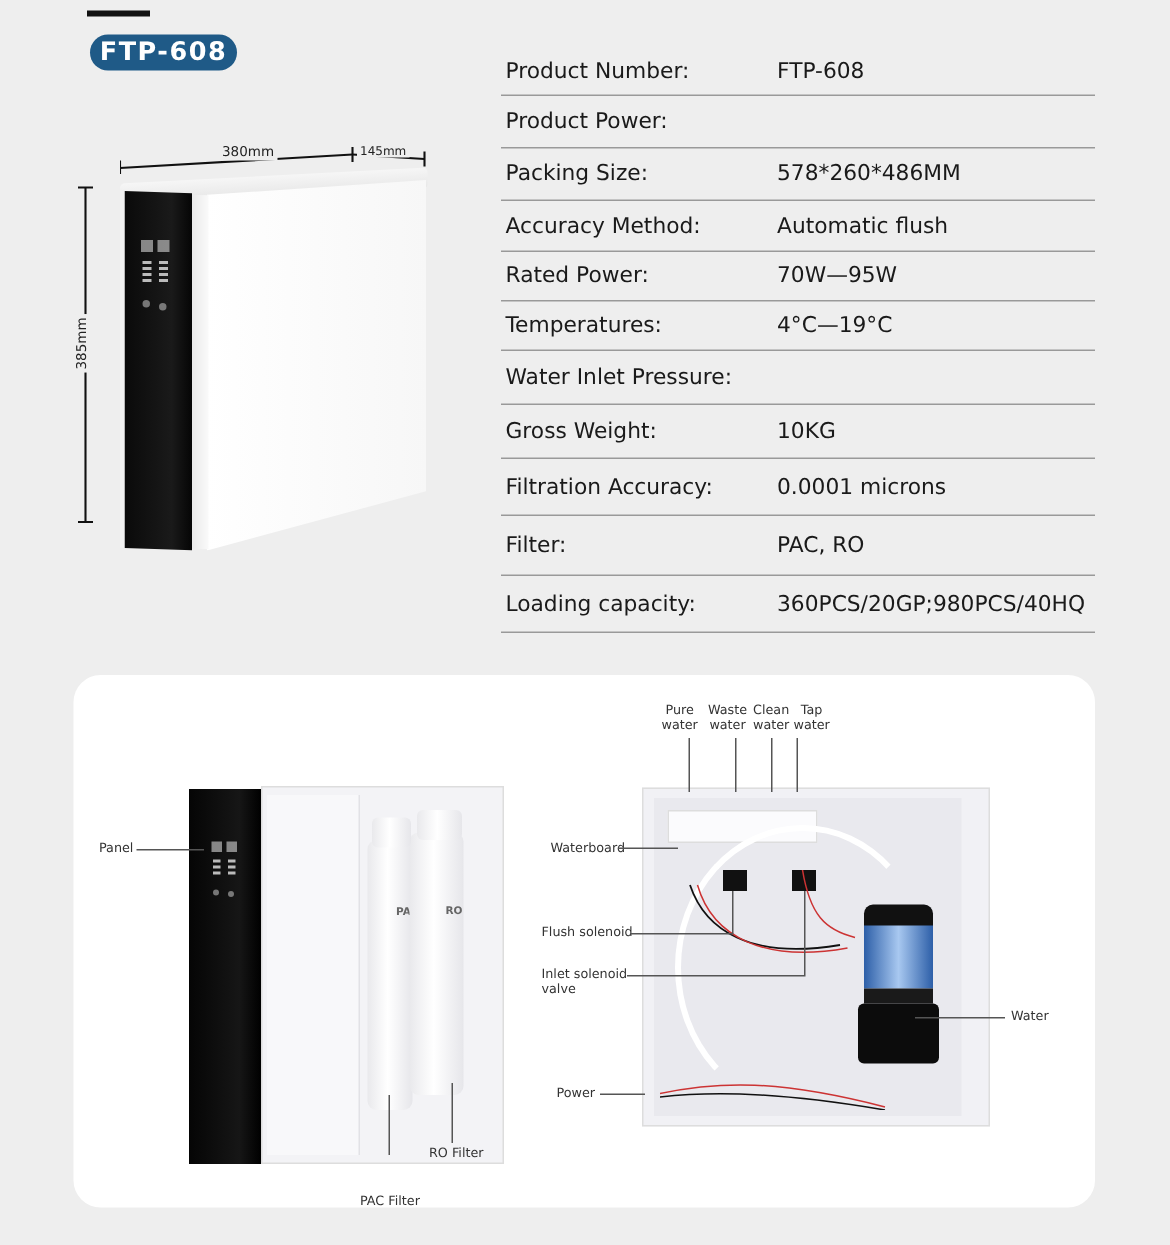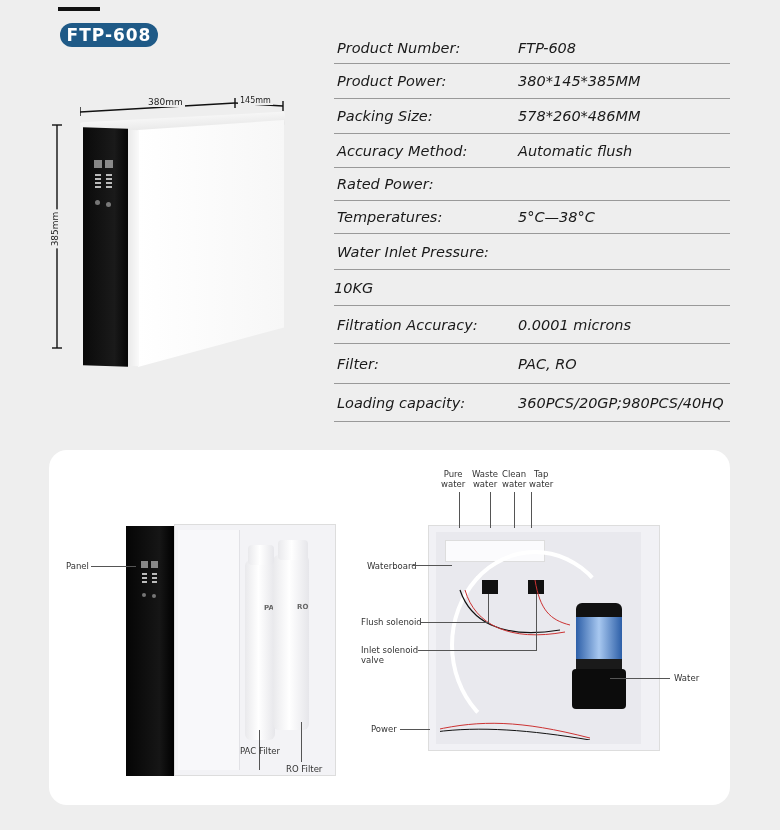--- a/index.html
+++ b/index.html
@@ -18,21 +18,21 @@
              transform: skewY(-3deg); border-radius: 3px; }
   .cab-front { left: 80px; top: 128px; width: 48px; height: 238px; background: linear-gradient(90deg,#0a0a0a,#1a1a1a 70%,#050505);
                border-left: 3px solid #f2f2f2; transform: skewY(2deg); }
   .cab-edge { left: 127px; top: 130px; width: 12px; height: 236px; background: linear-gradient(90deg,#e8e8e8,#fafafa); transform: skewY(2deg); }
   .cab-side { left: 138px; top: 120px; width: 146px; height: 247px; background: linear-gradient(90deg,#ffffff,#f7f7f7);
               clip-path: polygon(0 4%, 100% 0, 100% 84%, 0 100%); box-shadow: 0 0 2px #ccc; }
   .panel-leds { position: absolute; left: 92px; top: 160px; width: 24px; height: 55px; }
   .led { position: absolute; background: #bbb; }
 
   
-  .spec { position: absolute; left: 334px; top: 32px; width: 396px; font-style: italic; }
+  .spec { position: absolute; left: 334px; top: 32px; width: 396px; }
   .spec-row { position: relative; display: flex; align-items: center; border-bottom: 1.5px solid #999; font-size: 14.5px; color: #1a1a1a; }
   .spec-key { width: 184px; padding-left: 3px; }
   .spec-val { flex: 1; }
 
   
   .card { position: absolute; left: 49px; top: 450px; width: 681px; height: 355px; background: #fff; border-radius: 18px; }
   .ann { position: absolute; font-size: 8.5px; color: #333; line-height: 10px; }
   .leader { position: absolute; background: #555; }
 
   
@@ -97,41 +97,42 @@
   </div>
 </div>
 
 <div class="spec">
   <div class="spec-row" style="height:32px">
     <span class="spec-key">Product Number:</span>
     <span class="spec-val">FTP-608</span>
   </div>
   <div class="spec-row" style="height:35px">
     <span class="spec-key">Product Power:</span>
-    <span class="spec-val">380*145*385MM</span>
   </div>
   <div class="spec-row" style="height:35px">
     <span class="spec-key">Packing Size:</span>
     <span class="spec-val">578*260*486MM</span>
   </div>
   <div class="spec-row" style="height:34px">
     <span class="spec-key">Accuracy Method:</span>
     <span class="spec-val">Automatic flush</span>
   </div>
   <div class="spec-row" style="height:33px">
     <span class="spec-key">Rated Power:</span>
+    <span class="spec-val">70W—95W</span>
   </div>
   <div class="spec-row" style="height:33px">
     <span class="spec-key">Temperatures:</span>
-    <span class="spec-val">5°C—38°C</span>
+    <span class="spec-val">4°C—19°C</span>
   </div>
   <div class="spec-row" style="height:36px">
     <span class="spec-key">Water Inlet Pressure:</span>
   </div>
   <div class="spec-row" style="height:36px">
+    <span class="spec-key">Gross Weight:</span>
     <span class="spec-val">10KG</span>
   </div>
   <div class="spec-row" style="height:38px">
     <span class="spec-key">Filtration Accuracy:</span>
     <span class="spec-val">0.0001 microns</span>
   </div>
   <div class="spec-row" style="height:40px">
     <span class="spec-key">Filter:</span>
     <span class="spec-val">PAC, RO</span>
   </div>
@@ -164,21 +165,21 @@
   </div>
   <div class="filter" style="left:273px;top:555px;width:36px;height:175px">
     <span class="filter-label" style="left:24px;top:48px">RO</span>
   </div>
   <div class="filter" style="left:248px;top:545px;width:26px;height:20px;border-radius:4px"></div>
   <div class="filter" style="left:278px;top:540px;width:30px;height:20px;border-radius:4px"></div>
 
   <span class="ann" style="left:66px;top:561px">Panel</span>
   <div class="leader" style="left:91px;top:566px;width:45px;height:1px"></div>
   <div class="leader" style="left:259px;top:730px;width:1px;height:40px"></div>
-  <span class="ann" style="left:240px;top:746px">PAC Filter</span>
+  <span class="ann" style="left:240px;top:796px">PAC Filter</span>
   <div class="leader" style="left:301px;top:722px;width:1px;height:40px"></div>
   <span class="ann" style="left:286px;top:764px">RO Filter</span>
 </div>
 
 <div>
   <div class="rp-body"></div>
   <div class="rp-inner"></div>
   <div class="rp-board"></div>
   <div class="solenoid" style="left:482px;top:580px"></div>
   <div class="solenoid" style="left:528px;top:580px"></div>

